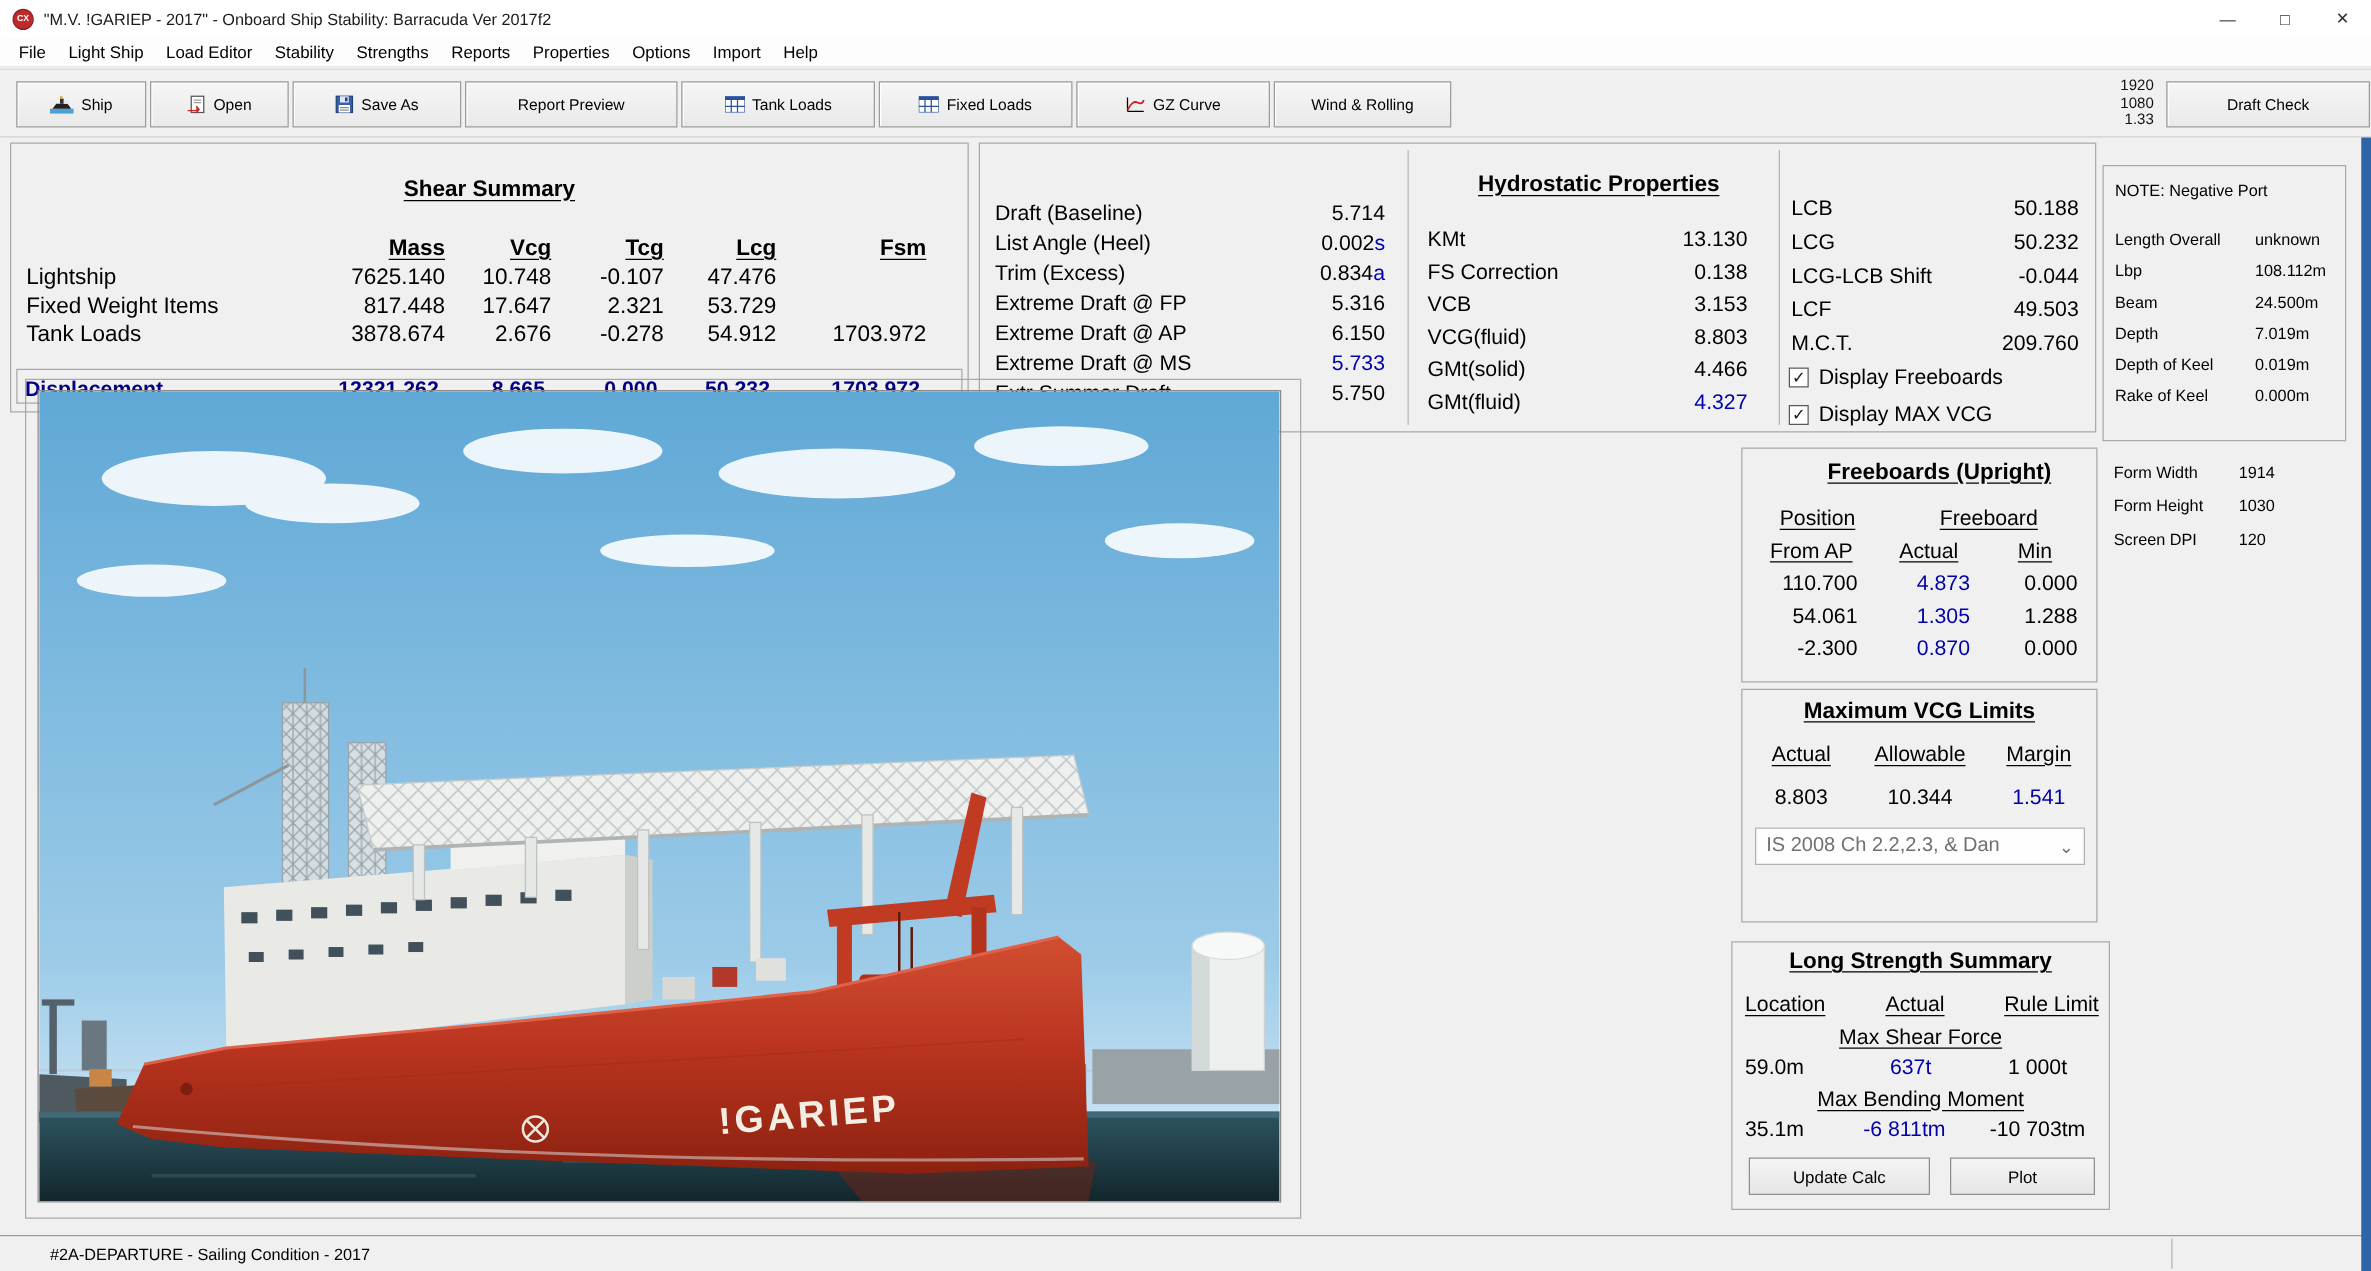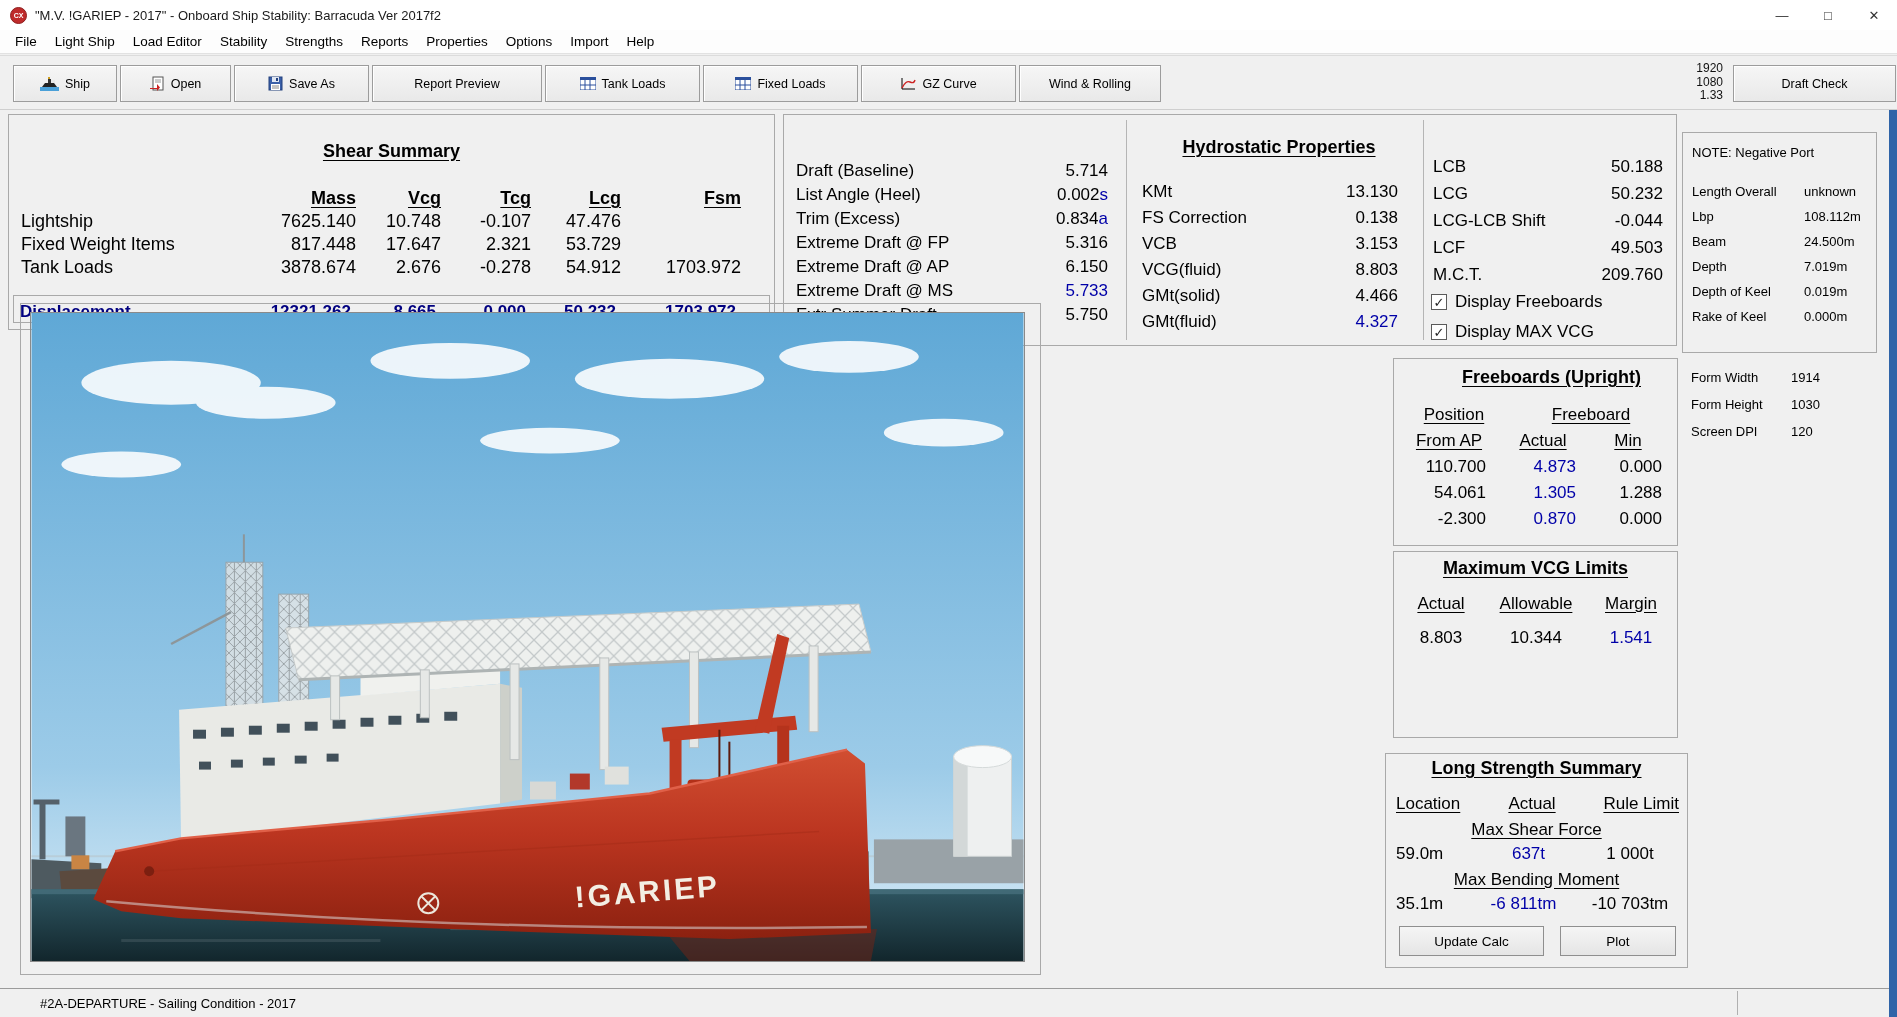--- a/index.html
+++ b/index.html
@@ -409,20 +409,24 @@
 
 <div class="grp" style="left:1393px;top:551px;width:285px;height:187px;">
   <div class="sect-title" style="left:0;top:6px;width:100%;">Maximum VCG Limits</div>
   <div class="fb-grid" style="left:8px;top:42px;width:268px;grid-template-columns:78px 112px 78px;grid-auto-rows:34px;">
     <span class="ctr hd">Actual</span>
     <span class="ctr hd">Allowable</span>
     <span class="ctr hd">Margin</span>
     <span class="ctr">8.803</span>
     <span class="ctr">10.344</span>
     <span class="ctr blue">1.541</span>
+  </div>
+  <div class="combo" style="left:10px;top:110px;width:264px;height:30px;">
+    <span>IS 2008 Ch 2.2,2.3, &amp; Dan</span>
+    <span class="chev">⌄</span>
   </div>
 </div>
 
 <div class="grp" style="left:1385px;top:753px;width:303px;height:215px;">
   <div class="sect-title" style="left:0;top:4px;width:100%;">Long Strength Summary</div>
   <div class="fb-grid" style="left:10px;top:40px;width:283px;grid-template-columns:90px 92px 101px;grid-auto-rows:24px;font-size:17px;">
     <span class="hd">Location</span>
     <span class="ctr hd">Actual</span>
     <span class="rt hd">Rule Limit</span>
   </div>

